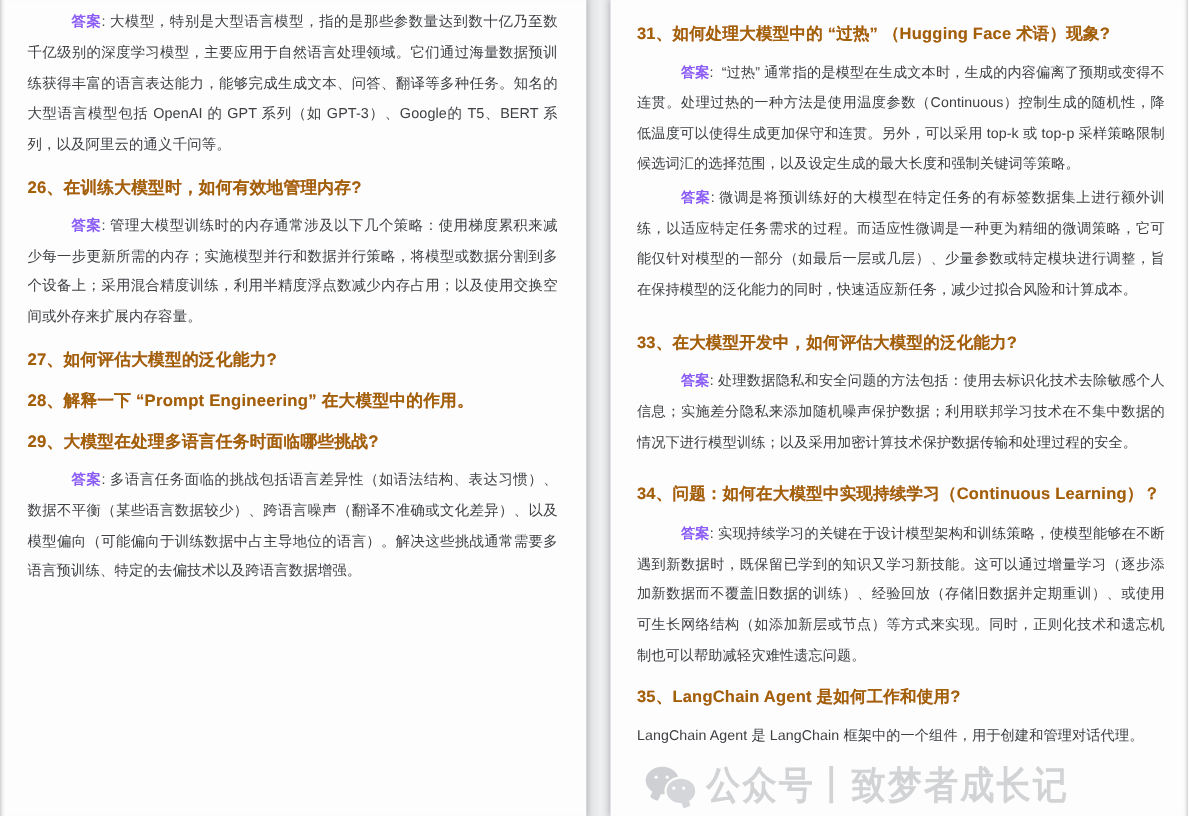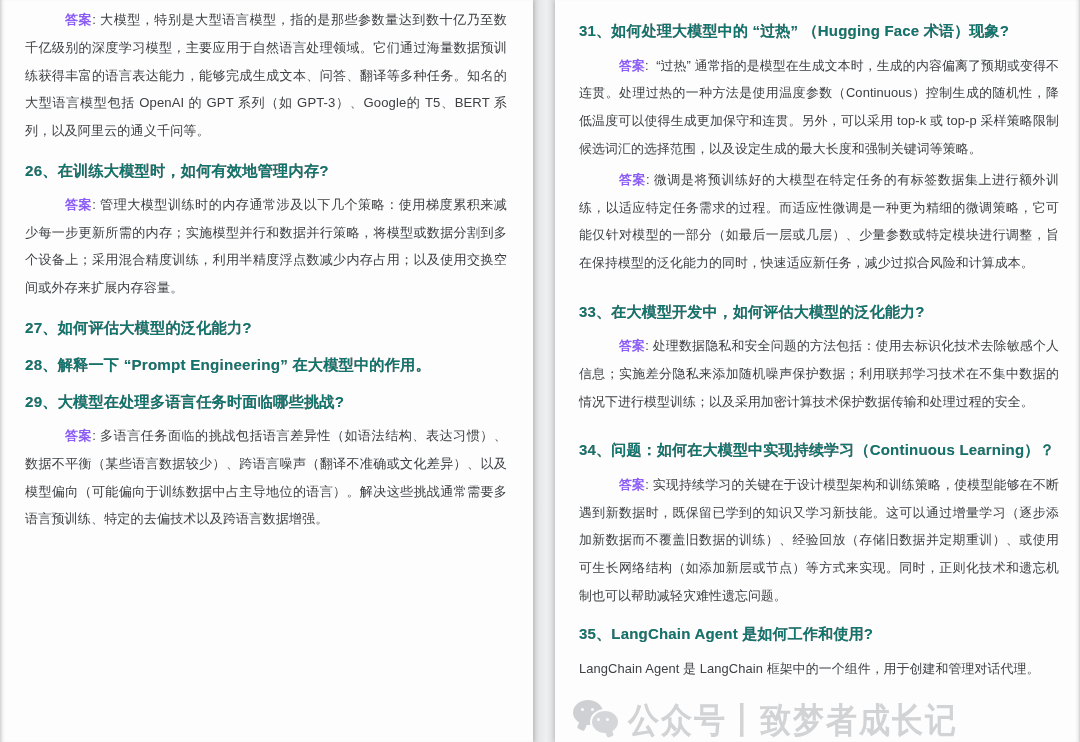--- a/index.html
+++ b/index.html
@@ -34,21 +34,21 @@
   }
   .col-right{
     width:525px;height:742px;
     padding:6px 20px 0 24px;
     box-shadow:-2px 0 4px -1px rgba(0,0,0,.13), inset -3px 0 5px -4px rgba(0,0,0,.30);
     border-right:1px solid #d6d8da;
   }
 
   
   .qa-heading{
-    color:#0f766e;
+    color:#a16207;
     font-weight:bold;
     font-size:15.2px;
     line-height:1.52;
     margin:14px 0 9px 0;
     letter-spacing:.2px;
     text-shadow:0 0 .5px rgba(201,22,42,.45);
   }
   .col-right .qa-heading{font-size:15px;}
   .qa-body{
     color:#3e4044;
@@ -63,26 +63,26 @@
     font-weight:bold;
     color:#8b5cf6;
     margin-left:40px;
   }
   .col-right .qa-body{font-size:12.9px;line-height:2.14;}
   .spacer-sm{height:6px;}
 
   
   .watermark{
     position:absolute;
-    left:18px;
+    left:32px;
     top:692px;
     width:480px;
     height:44px;
     display:flex;
-    align-items:flex-end;
+    align-items:center;
     gap:9px;
     pointer-events:none;
     opacity:.46;
   }
   .wm-logo{
     width:46px;height:37px;
     position:relative;
     flex:0 0 auto;
   }
   .wm-logo .b1{

